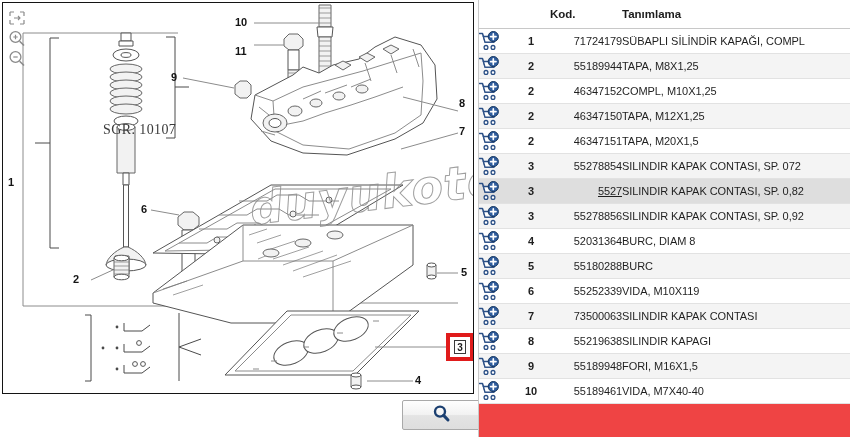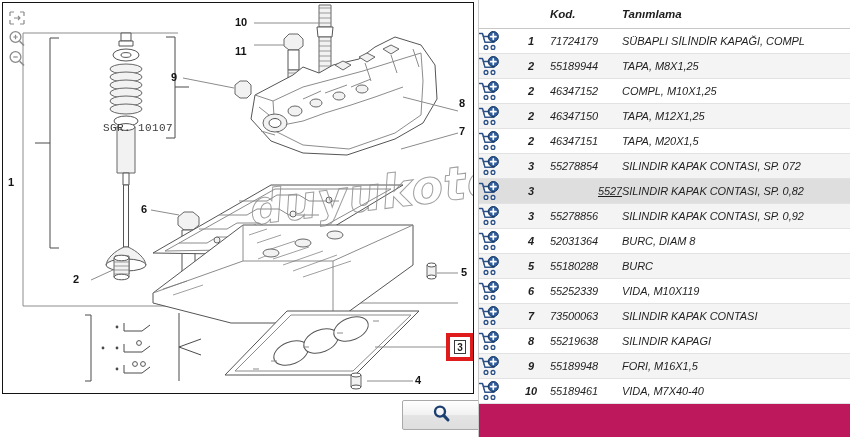--- a/index.html
+++ b/index.html
@@ -43,22 +43,22 @@
   .hatch { stroke: #777; stroke-width: .7; fill: none; }
 
   .num {
     position: absolute;
     font-family: "Liberation Sans", sans-serif;
     font-size: 11px; font-weight: bold; color: #141414;
     letter-spacing: 0px;
   }
   .sgr {
     position: absolute;
-    font-family: Liberation Mono, monospace;
-    font-size: 11px; color: #3b3b3b; letter-spacing: .4px;
+    font-family: Liberation Serif, serif;
+    font-size: 14px; color: #3b3b3b; letter-spacing: .4px;
   }
   
   #legend {
     position: absolute; left: 24px; top: 305px;
     width: 190px; height: 80px;
   }
   #legend-words {
     position: absolute; left: 14px; top: 10px;
     font-size: 8px; line-height: 10.4px; color: #4a4a4a;
     letter-spacing: .6px; font-weight: normal;
@@ -118,24 +118,23 @@
     background: linear-gradient(180deg,#fefefe 0%, #f2f2f2 48%, #e4e4e4 52%, #dedede 100%);
     display: flex; align-items: center; justify-content: center;
     cursor: pointer;
   }
 
   
   #table-pane {
     position: relative;
     width: 372px; height: 437px;
     flex: 0 0 372px;
-    background: #be185d;
+    background: #ef4444;
     border-left: none;
     overflow: hidden;
-    font-style: italic;
   }
   #divider {
     position: absolute; left: 0; top: 0;
     width: 1px; height: 437px; background: #c9c9c9;
   }
   table#parts {
     border-collapse: collapse;
     width: 372px;
     table-layout: fixed;
     font-family: "Liberation Sans", sans-serif;
@@ -167,21 +166,21 @@
     padding: 0;
     font-size: 11px;
     color: #1f1f1f;
     vertical-align: middle;
     border-bottom: 1px solid #e2e2e2;
     white-space: nowrap;
     overflow: hidden;
   }
   td.c-cart { text-align: left; padding-left: 4px; }
   td.c-pos  { text-align: center; font-weight: bold; font-size: 11px; }
-  td.c-kod  { text-align: left; padding-right: 7px; letter-spacing: -.1px; }
+  td.c-kod  { text-align: right; padding-right: 7px; letter-spacing: -.1px; }
   td.c-desc { text-align: left;  padding-left: 6px; letter-spacing: -.05px; }
   tr.sel td.c-kod, tr.sel td.c-desc { text-decoration: none; }
   tr.sel td.c-kod span.u { text-decoration: underline; margin-left: 48px; }
 
   .cart-icon { display:block; width: 22px; height: 20px; }
 </style>
 </head>
 <body>
 
 <div id="app">

